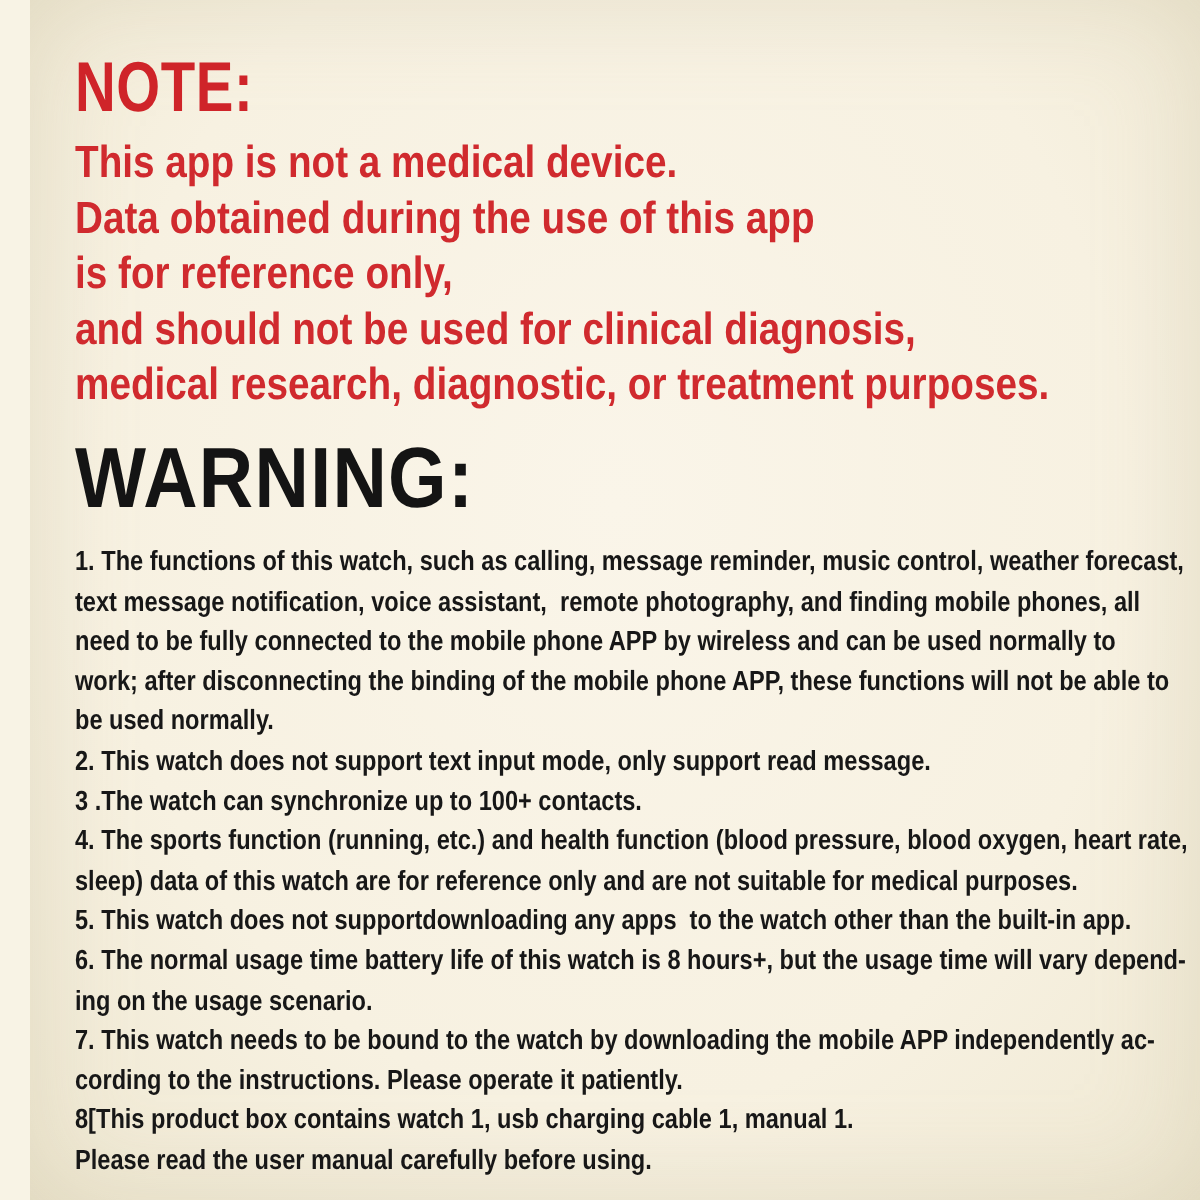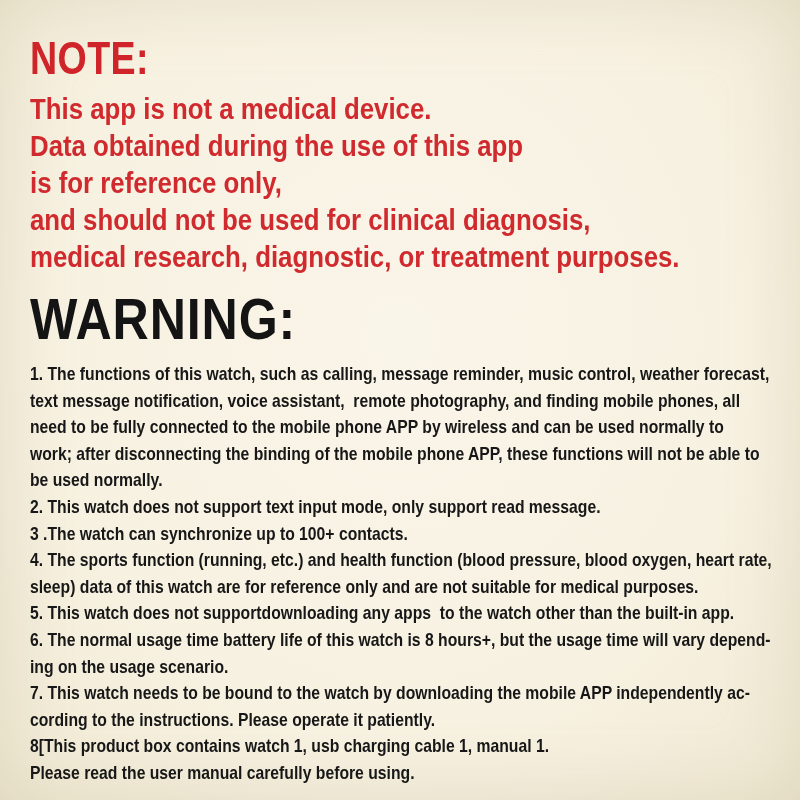--- a/index.html
+++ b/index.html
@@ -11,20 +11,21 @@
     font-family: "Liberation Sans", sans-serif;
     position: relative;
   }
   .page {
     position: absolute;
     inset: 0;
     background: radial-gradient(ellipse at 50% 42%, #faf5e9 0%, #f7f1e1 62%, #efe8d2 100%);
     box-shadow: inset 0 0 70px rgba(190, 178, 145, 0.30);
     padding: 34px 0 0 30px;
     box-sizing: border-box;
+    margin-left: 20px;
   }
   .note-heading {
     color: #cf2429;
     font-size: 47px;
     font-weight: bold;
     line-height: 1.0;
     transform: scaleX(0.80);
     transform-origin: 0 0;
     white-space: pre;
     letter-spacing: 0.5px;

